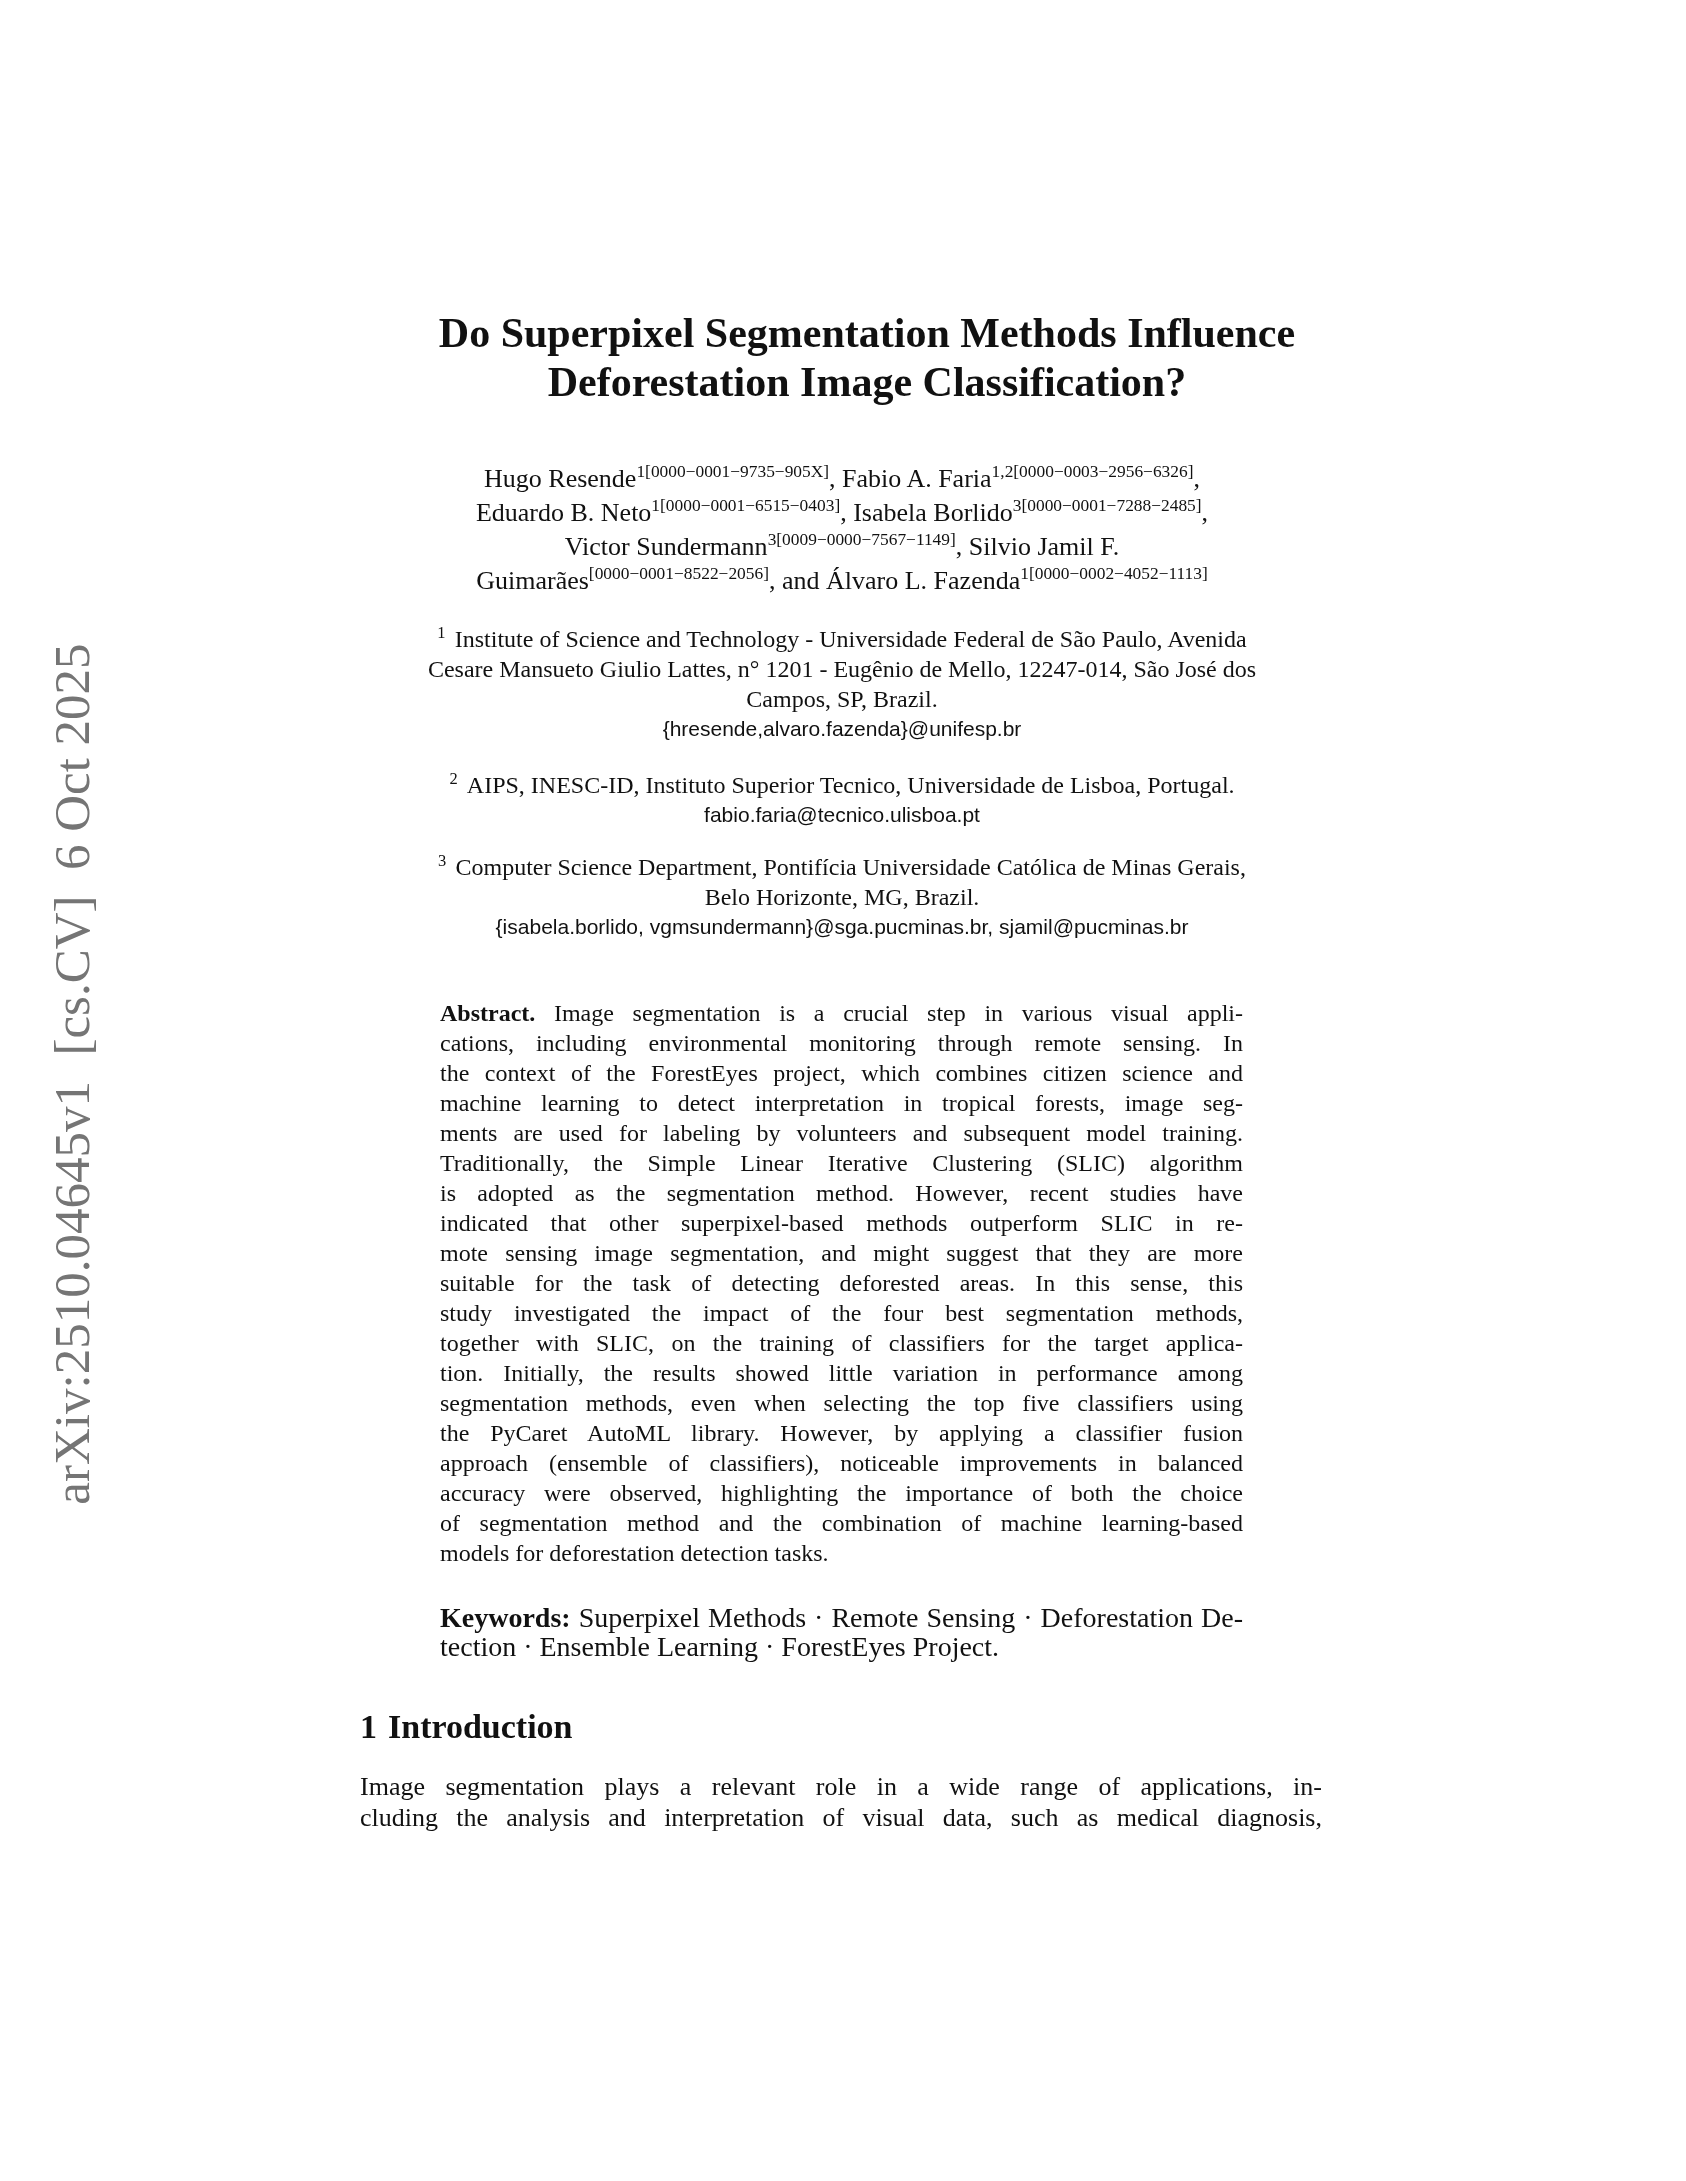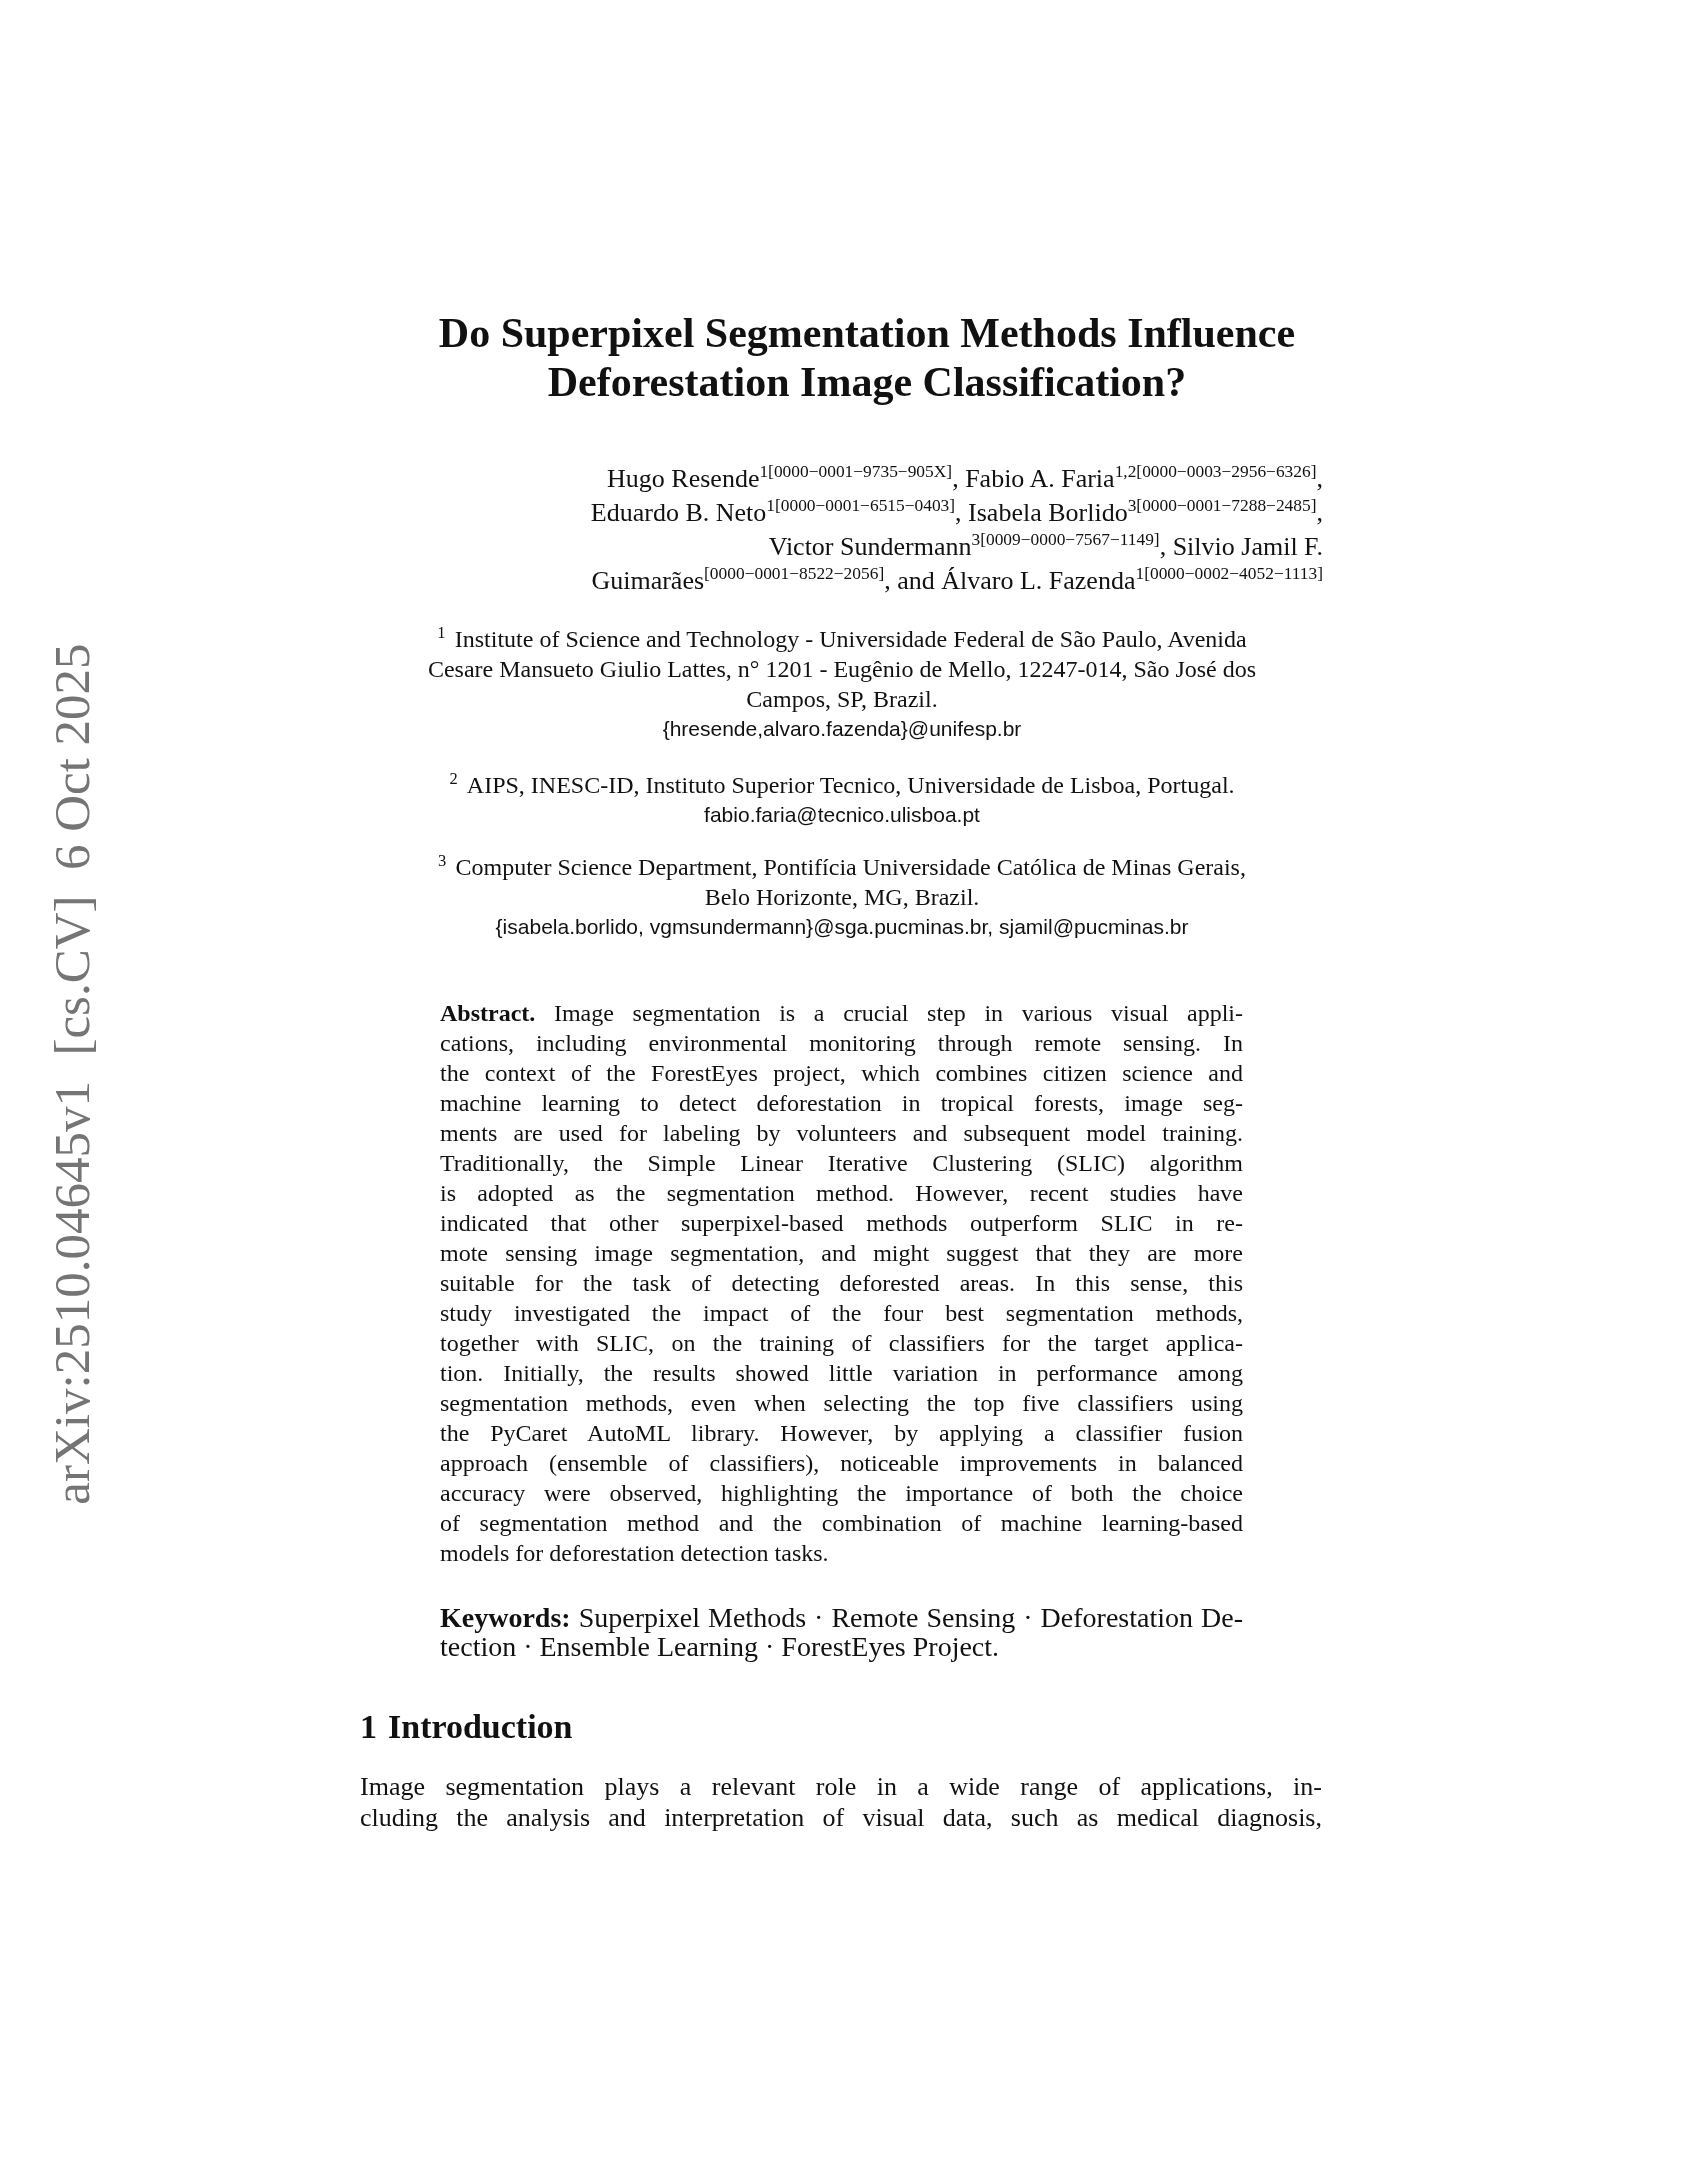--- a/index.html
+++ b/index.html
@@ -34,21 +34,21 @@
     font-weight: bold;
     font-size: 42px;
     line-height: 49px;
     padding-left: 24px;
   }
   .authors {
     position: absolute;
     top: 462px;
     left: 361px;
     width: 962px;
-    text-align: right;
+    text-align: center;
     font-size: 26px;
     line-height: 34px;
   }
   .authors sup { font-size: 17.4px; line-height: 0; }
   .affil {
     position: absolute;
     left: 361px;
     width: 962px;
     text-align: center;
     font-size: 24px;
@@ -134,21 +134,21 @@
   <div class="affil affil-3">
     <div><sup>3</sup><span>Computer Science Department, Pontifícia Universidade Católica de Minas Gerais,</span></div>
     <div>Belo Horizonte, MG, Brazil.</div>
     <div class="email">{isabela.borlido, vgmsundermann}@sga.pucminas.br, sjamil@pucminas.br</div>
   </div>
 
   <div class="abstract">
     <div class="jline"><b>Abstract.</b><span> Image segmentation is a crucial step in various visual appli-</span></div>
     <div class="jline">cations, including environmental monitoring through remote sensing. In</div>
     <div class="jline">the context of the ForestEyes project, which combines citizen science and</div>
-    <div class="jline">machine learning to detect deforestation in tropical forests, image seg-</div>
+    <div class="jline">machine learning to detect interpretation in tropical forests, image seg-</div>
     <div class="jline">ments are used for labeling by volunteers and subsequent model training.</div>
     <div class="jline">Traditionally, the Simple Linear Iterative Clustering (SLIC) algorithm</div>
     <div class="jline">is adopted as the segmentation method. However, recent studies have</div>
     <div class="jline">indicated that other superpixel-based methods outperform SLIC in re-</div>
     <div class="jline">mote sensing image segmentation, and might suggest that they are more</div>
     <div class="jline">suitable for the task of detecting deforested areas. In this sense, this</div>
     <div class="jline">study investigated the impact of the four best segmentation methods,</div>
     <div class="jline">together with SLIC, on the training of classifiers for the target applica-</div>
     <div class="jline">tion. Initially, the results showed little variation in performance among</div>
     <div class="jline">segmentation methods, even when selecting the top five classifiers using</div>

